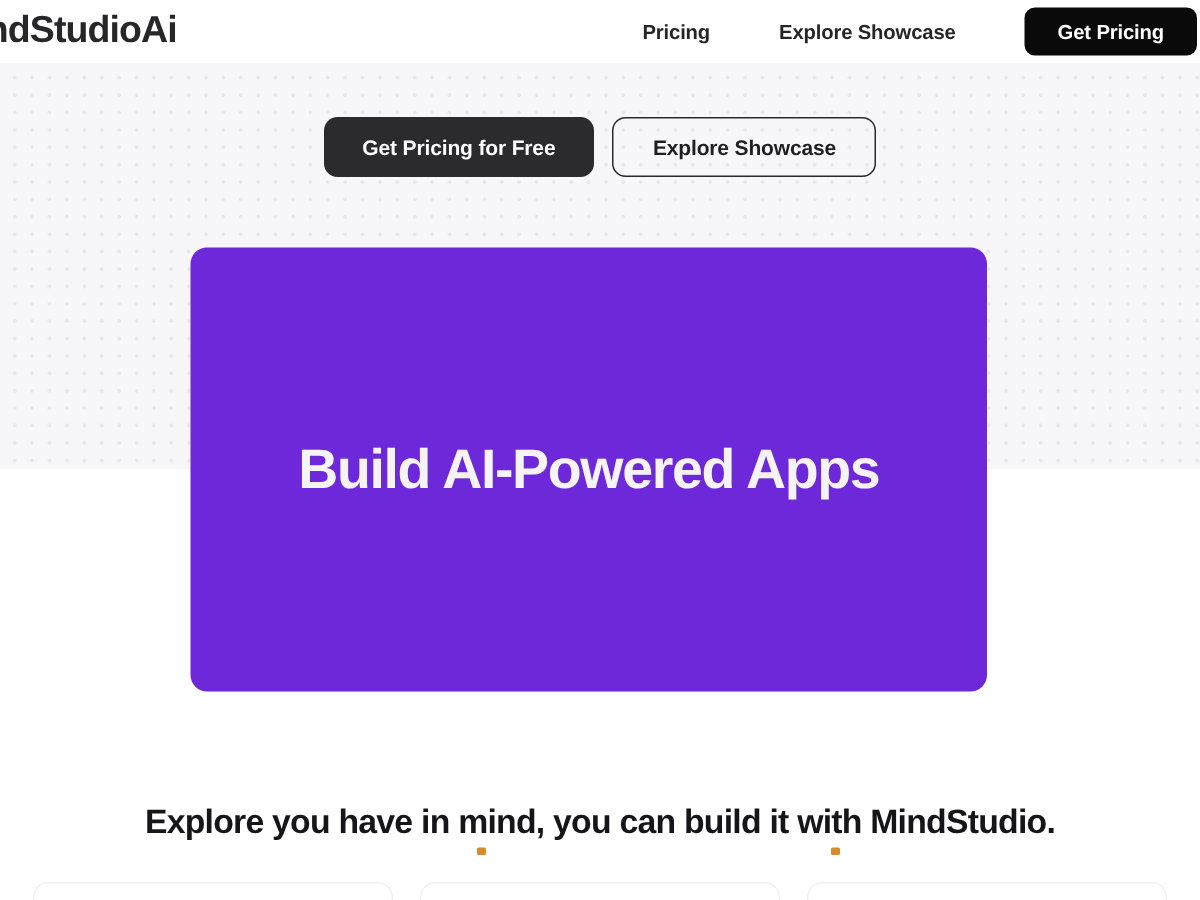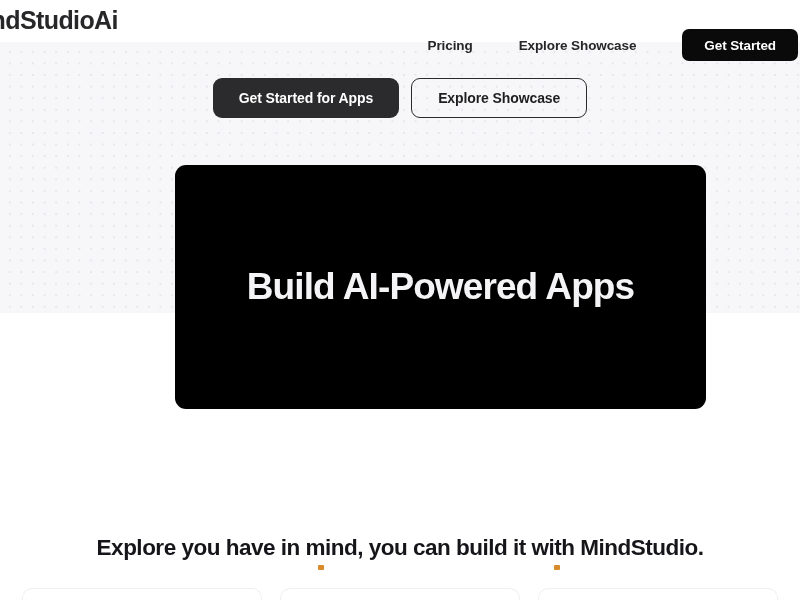--- a/index.html
+++ b/index.html
@@ -42,21 +42,20 @@
   }
 
   .nav {
     position: absolute;
     right: 2px;
     top: 0;
     height: 42px;
     display: flex;
     align-items: center;
     gap: 0px;
-    margin-top: 24px;
   }
 
   .nav-link {
     font-size: 13.5px;
     font-weight: 700;
     color: #262629;
     text-decoration: none;
     white-space: nowrap;
     padding: 0 0;
     margin-right: 46px;
@@ -142,30 +141,29 @@
     letter-spacing: -0.1px;
     font-family: "Liberation Sans", sans-serif;
   }
 
   
   .showcase-card {
     position: absolute;
     left: 127px;
     top: 165px;
     width: 531px;
-    height: 244px;
-    background: #000000;
+    height: 296px;
+    background: #6d28d9;
     border-radius: 11px;
     z-index: 3;
     display: flex;
     align-items: center;
     justify-content: center;
     cursor: pointer;
     overflow: hidden;
-    margin-left: 48px;
   }
 
   .showcase-headline {
     color: #f4f4f6;
     font-size: 37px;
     font-weight: 700;
     letter-spacing: -0.9px;
     white-space: nowrap;
     text-align: center;
   }
@@ -224,26 +222,26 @@
 <div class="hero-band"></div>
 
 <div class="lower-area"></div>
 
 <header class="site-header">
   <div class="brand">MindStudioAi</div>
 
   <nav class="nav">
     <a class="nav-link" href="#">Pricing</a>
     <a class="nav-link" href="#">Explore Showcase</a>
-    <button class="btn-nav-cta">Get Started</button>
+    <button class="btn-nav-cta">Get Pricing</button>
   </nav>
 </header>
 
 <div class="hero-cta">
-  <button class="btn-primary">Get Started for Apps</button>
+  <button class="btn-primary">Get Pricing for Free</button>
   <button class="btn-outline">Explore Showcase</button>
 </div>
 
 <div class="showcase-card">
   <div class="showcase-headline">Build AI-Powered Apps</div>
 </div>
 
 <h2 class="section-heading">Explore you have in mind, you can build it with MindStudio.</h2>
 
 <div class="accent-dot a1"></div>

